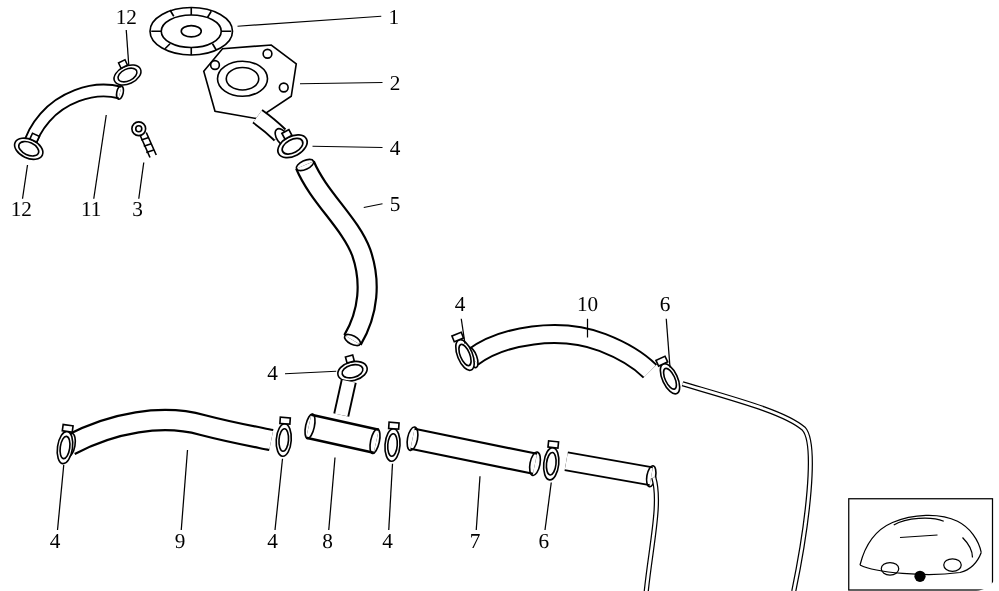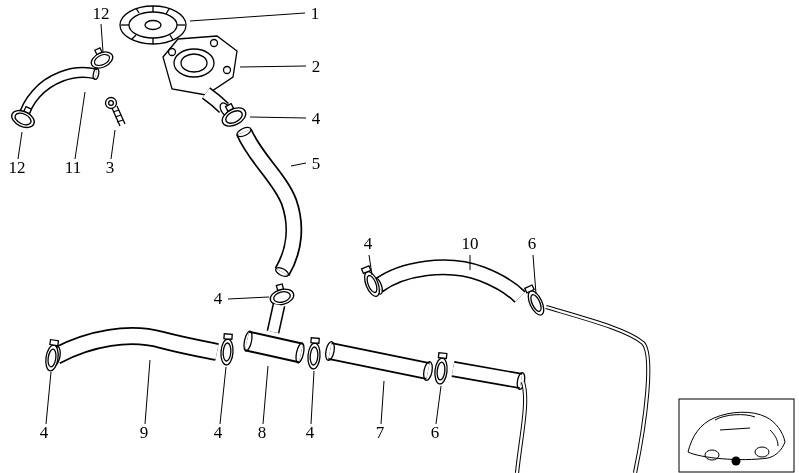--- a/index.html
+++ b/index.html
@@ -1,16 +1,16 @@
 <!DOCTYPE html>
 <html><head>
 <meta charset="utf-8">
 <style>
   html,body{margin:0;padding:0;background:#fff;}
-  .stage{position:relative;width:799px;height:473px;background:#fff;overflow:hidden;}
+  .stage{position:relative;width:799px;height:473px;background:#fff;overflow:hidden;border-radius:20px;}
   svg{display:block;}
   svg text{font-family:"Liberation Serif","DejaVu Serif",serif;font-size:17px;fill:#000;}
 </style>
 </head>
 <body>
 
 <div class="stage">
 <svg width="799" height="473" viewBox="0 0 799 473">
   <defs>
     <g id="clampA">

